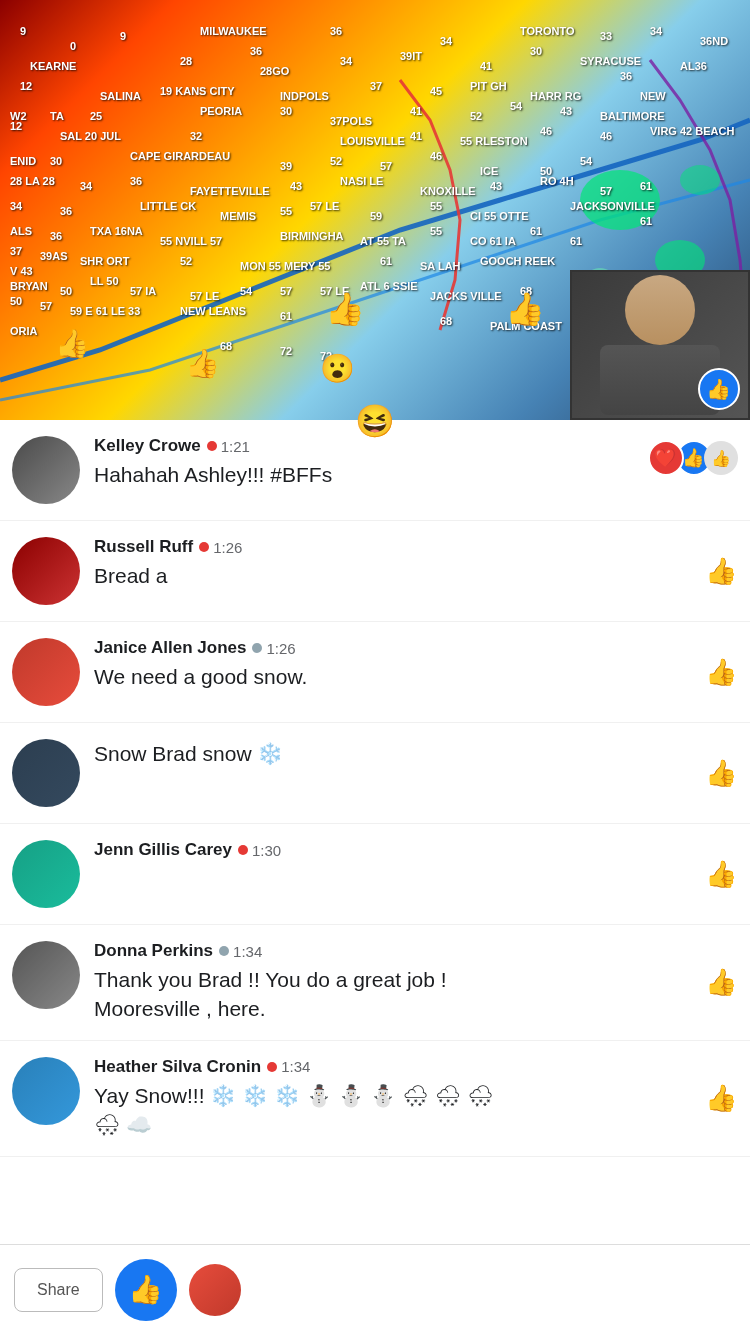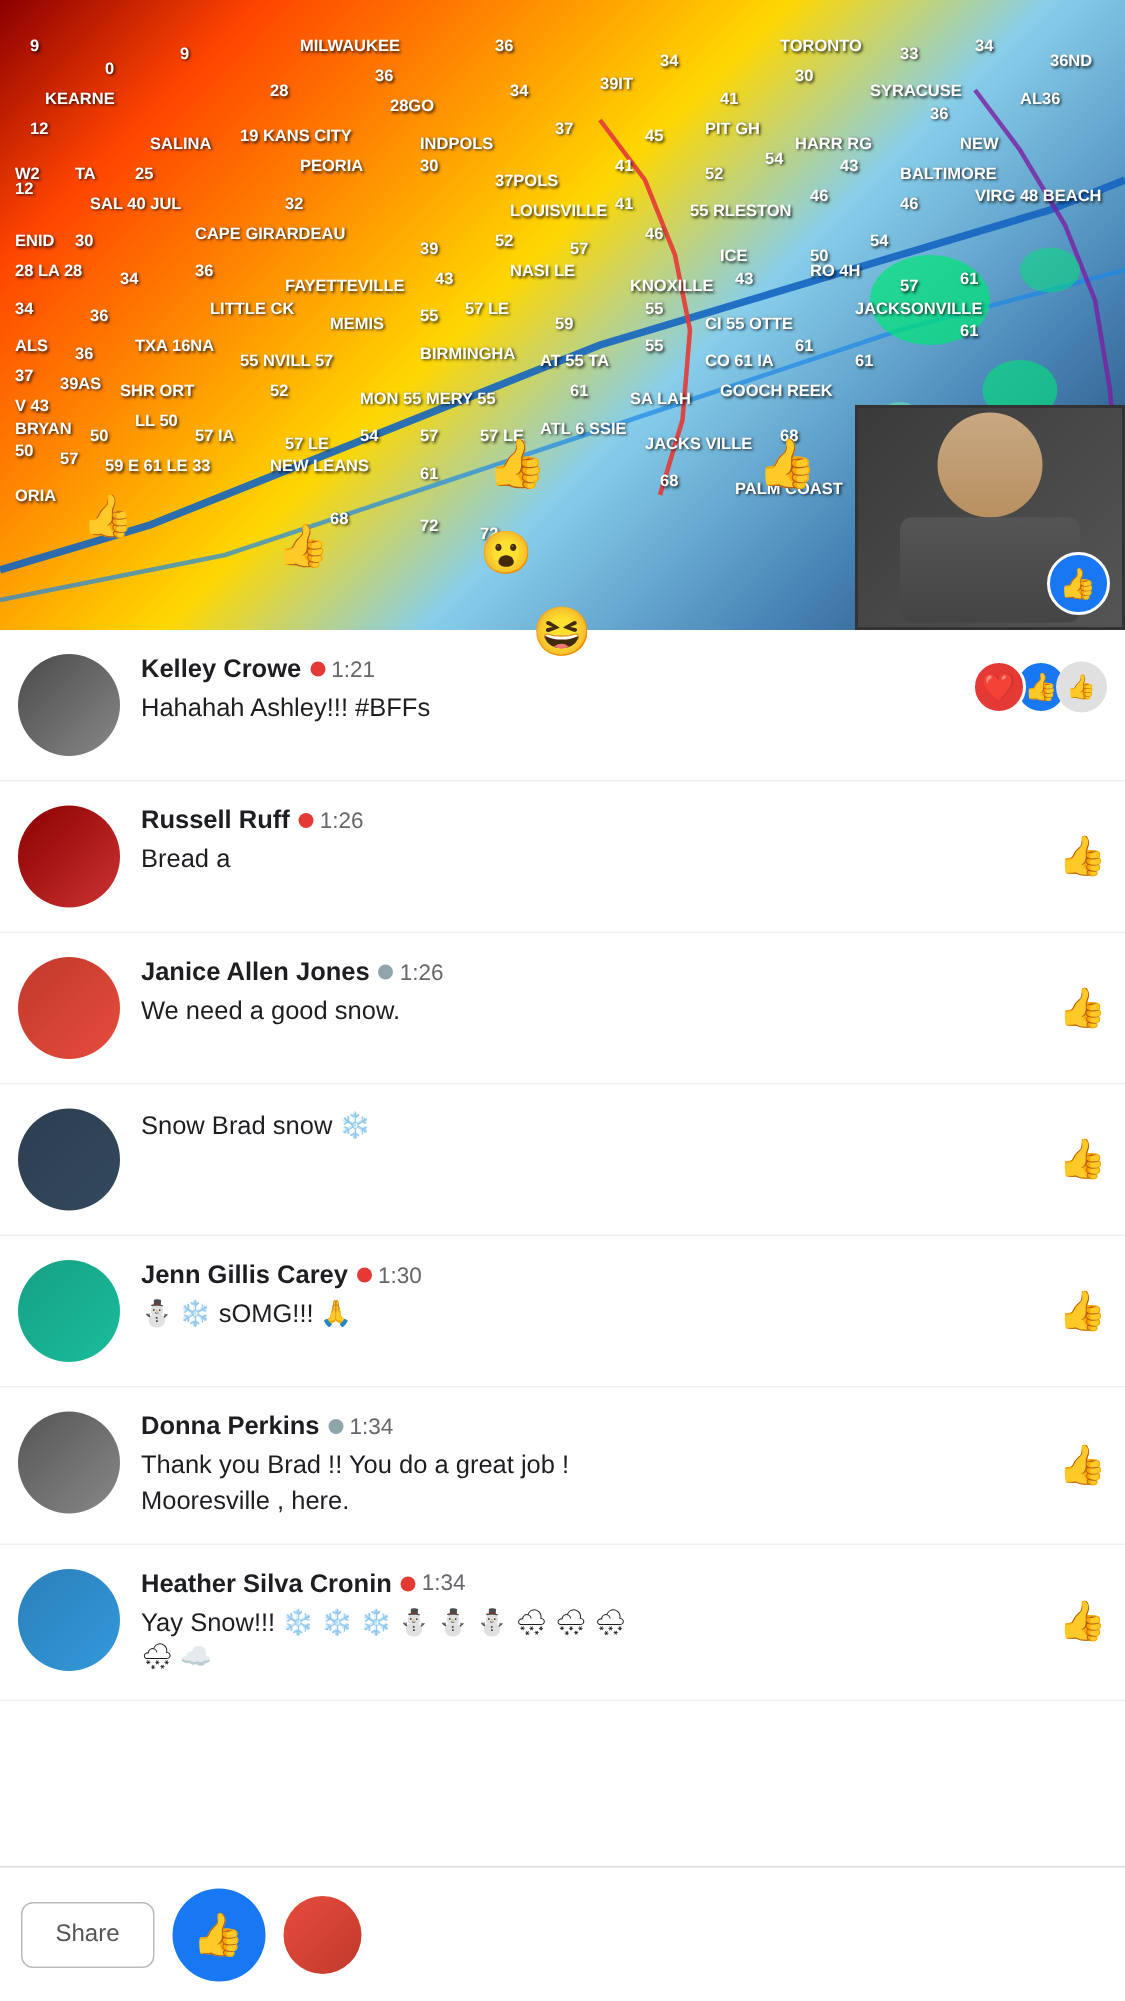--- a/index.html
+++ b/index.html
@@ -137,21 +137,21 @@
       margin-right: 4px;
       flex-shrink: 0;
     }
     .dot-red { background: #e53935; }
     .dot-gray { background: #90a4ae; }
     .comment-time {
       font-size: 15px;
       color: #65676b;
     }
     .comment-text {
-      font-size: 17px;
+      font-size: 21px;
       color: #1c1e21;
       line-height: 1.4;
     }
     .like-btn {
       position: absolute;
       right: 12px;
       top: 50%;
       transform: translateY(-50%);
       font-size: 26px;
       color: #bec3c9;
@@ -325,28 +325,28 @@
     <span class="map-num" style="top:110px;left:90px">25</span>
     <span class="map-num" style="top:105px;left:200px">PEORIA</span>
     <span class="map-num" style="top:105px;left:280px">30</span>
     <span class="map-num" style="top:115px;left:330px">37POLS</span>
     <span class="map-num" style="top:105px;left:410px">41</span>
     <span class="map-num" style="top:110px;left:470px">52</span>
     <span class="map-num" style="top:100px;left:510px">54</span>
     <span class="map-num" style="top:105px;left:560px">43</span>
     <span class="map-num" style="top:110px;left:600px">BALTIMORE</span>
     <span class="map-num" style="top:120px;left:10px">12</span>
-    <span class="map-num" style="top:130px;left:60px">SAL 40 JUL</span>
+    <span class="map-num" style="top:130px;left:60px">SAL 20 JUL</span>
     <span class="map-num" style="top:130px;left:190px">32</span>
     <span class="map-num" style="top:135px;left:340px">LOUISVILLE</span>
     <span class="map-num" style="top:130px;left:410px">41</span>
     <span class="map-num" style="top:135px;left:460px">55 RLESTON</span>
     <span class="map-num" style="top:125px;left:540px">46</span>
     <span class="map-num" style="top:130px;left:600px">46</span>
-    <span class="map-num" style="top:125px;left:650px">VIRG 48 BEACH</span>
+    <span class="map-num" style="top:125px;left:650px">VIRG 42 BEACH</span>
     <span class="map-num" style="top:155px;left:10px">ENID</span>
     <span class="map-num" style="top:155px;left:50px">30</span>
     <span class="map-num" style="top:150px;left:130px">CAPE GIRARDEAU</span>
     <span class="map-num" style="top:160px;left:280px">39</span>
     <span class="map-num" style="top:155px;left:330px">52</span>
     <span class="map-num" style="top:160px;left:380px">57</span>
     <span class="map-num" style="top:150px;left:430px">46</span>
     <span class="map-num" style="top:165px;left:480px">ICE</span>
     <span class="map-num" style="top:165px;left:540px">50</span>
     <span class="map-num" style="top:155px;left:580px">54</span>
@@ -501,21 +501,20 @@
   </div>
 
   <div class="comment-row">
     <div class="avatar avatar-5"></div>
     <div class="comment-content">
       <div class="comment-header">
         <span class="commenter-name">Jenn Gillis Carey</span>
         <span class="online-dot dot-red"></span>
         <span class="comment-time">1:30</span>
       </div>
-      <div class="comment-text">⛄ ❄️ sOMG!!! 🙏</div>
     </div>
     <div class="like-btn">👍</div>
   </div>
 
   <div class="comment-row">
     <div class="avatar avatar-6"></div>
     <div class="comment-content">
       <div class="comment-header">
         <span class="commenter-name">Donna Perkins</span>
         <span class="online-dot dot-gray"></span>

